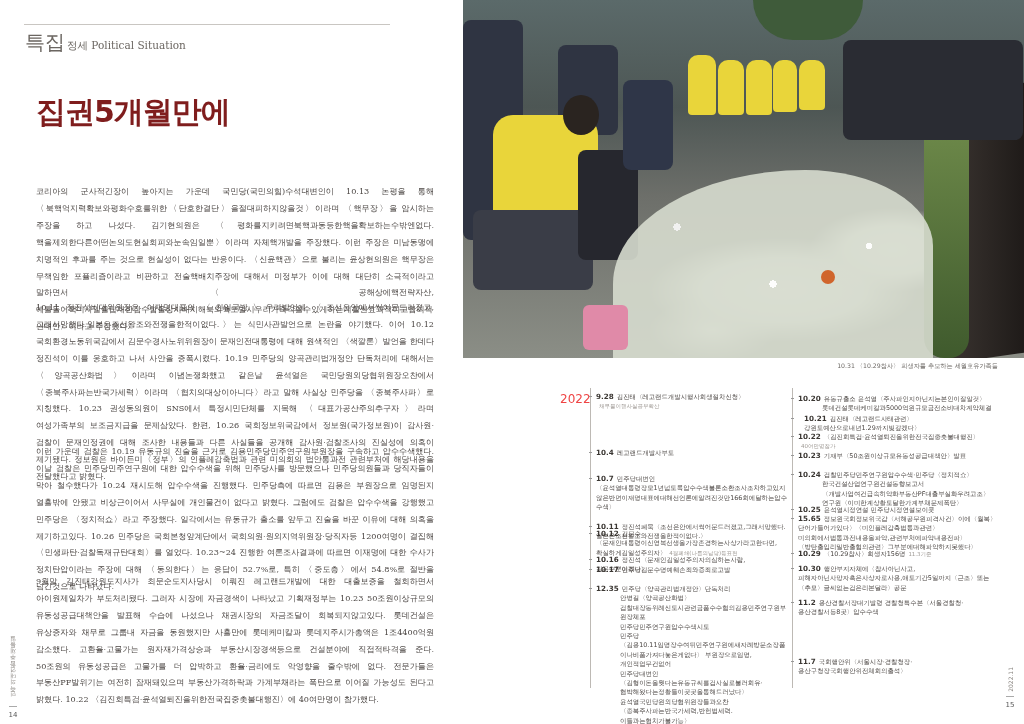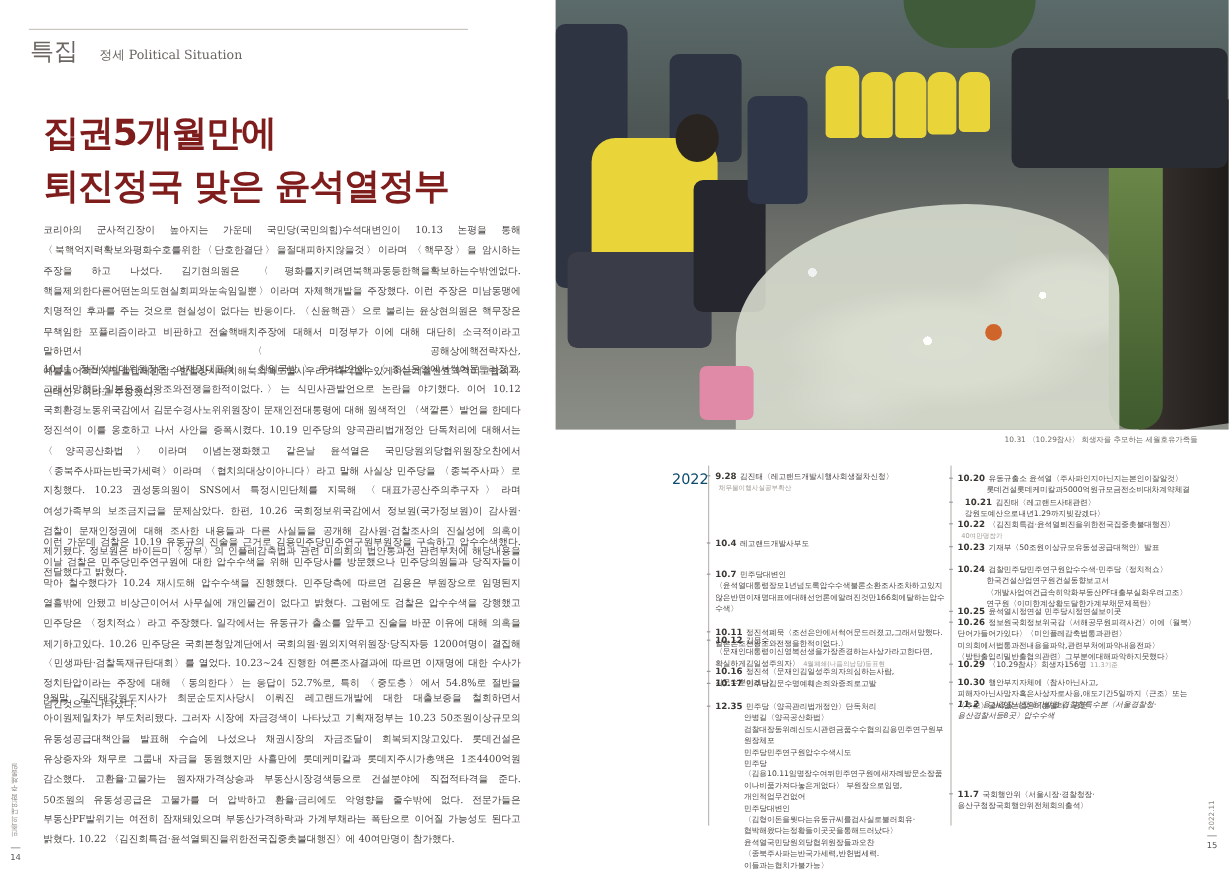--- a/index.html
+++ b/index.html
@@ -1,20 +1,20 @@
 <!DOCTYPE html>
 <html><head>
 <meta charset="utf-8">
 <style>
   * { margin:0; padding:0; box-sizing:border-box; }
   html, body { width:1024px; height:724px; overflow:hidden; background:#ffffff; }
   body { position:relative; font-family:"DejaVu Serif", serif; color:#3a3633; }
 
   .top-rule { position:absolute; left:24px; top:24px; width:366px; height:1px; background:#c9c6c2; }
-  .section-label { position:absolute; left:25px; top:29px; display:flex; align-items:baseline; gap:18px; color:#6b6661; }
+  .section-label { position:absolute; left:25px; top:29px; display:flex; align-items:baseline; gap:2px; color:#6b6661; }
   .section-main { font-size:20px; font-family:"DejaVu Serif", serif; }
   .section-sub { font-size:10.5px; font-family:"DejaVu Serif", serif; }
 
   .headline { position:absolute; left:36px; top:90px; font-family:"DejaVu Sans", sans-serif; font-weight:bold; color:#7f1d1d; font-size:30px; line-height:44px; letter-spacing:-1px; }
 
   .body-text { position:absolute; left:36px; width:398px; font-size:8.1px; line-height:16.9px; color:#4a4542; text-align:justify; word-break:keep-all; overflow-wrap:anywhere; font-family:"DejaVu Serif", serif; }
   #p1 { top:183px; }
   #p2 { top:299px; }
   #p3 { top:443px; }
   #p4 { top:573px; }
@@ -41,21 +41,21 @@
       radial-gradient(circle 6px at 50% 60%, #fff 60%, transparent 62%),
       radial-gradient(circle 5px at 80% 40%, #fff 60%, transparent 62%),
       #d7dccf; }
   .railing { position:absolute; right:0; top:88px; width:75px; height:270px; background:linear-gradient(90deg,#3a3430,#1f1b19); transform:skewY(-8deg); }
   .greenery { position:absolute; right:55px; top:120px; width:45px; height:238px; background:linear-gradient(180deg,#6e8a4a,#3f5a2d); border-radius:20px; }
   .tree { position:absolute; left:290px; top:0; width:110px; height:40px; background:#3f5b3a; border-radius:0 0 40px 40px; }
 
   .photo-caption { position:absolute; right:26px; top:362px; font-size:6.2px; color:#6e6a66; font-family:"DejaVu Sans", sans-serif; }
 
   .timeline { position:absolute; left:560px; top:388px; width:440px; height:310px; font-family:"DejaVu Sans", sans-serif; }
-  .tl-year { position:absolute; left:0; top:4px; font-size:12px; color:#0c4a6e; font-family:"DejaVu Sans", sans-serif; }
+  .tl-year { position:absolute; left:0; top:4px; font-size:12px; color:#ef4444; font-family:"DejaVu Sans", sans-serif; }
   .tl-col { position:absolute; top:0; }
   .tl-col.left { left:30px; width:200px; height:300px; }
   .tl-col.right { left:232px; width:210px; height:300px; }
   .tl-line { position:absolute; left:0; top:0; width:1px; height:100%; background:#bdb9b4; }
   .tl-item { position:absolute; left:0; padding-left:6px; font-size:6.4px; line-height:9.4px; color:#4a4542; word-break:keep-all; overflow-wrap:anywhere; }
   .tl-item::before { content:""; position:absolute; left:-1px; top:4px; width:3px; height:1px; background:#999; }
   .tl-date { font-weight:bold; font-size:7.2px; color:#3b3733; margin-right:3px; }
   .tl-note { color:#a09b96; font-size:5.5px; margin-left:3px; }
   .tl-sub { display:block; padding-left:24px; }
 </style>
@@ -63,21 +63,20 @@
 <body>
 
 <div class="top-rule"></div>
 <div class="section-label">
   <span class="section-main">특집</span>
   <span class="section-sub">정세 Political Situation</span>
 </div>
 
 <div class="headline">
   <div>집권5개월만에</div>
-  <div>퇴진정국 맞은 윤석열정부</div>
 </div>
 
 <p class="body-text" id="p1">코리아의 군사적긴장이 높아지는 가운데 국민당(국민의힘)수석대변인이 10.13 논평을 통해 〈북핵억지력확보와평화수호를위한〈단호한결단〉을절대피하지않을것〉이라며 〈핵무장〉을 암시하는 주장을 하고 나섰다. 김기현의원은 〈평화를지키려면북핵과동등한핵을확보하는수밖엔없다.핵을제외한다른어떤논의도현실회피와눈속임일뿐〉이라며 자체핵개발을 주장했다. 이런 주장은 미남동맹에 치명적인 후과를 주는 것으로 현실성이 없다는 반응이다. 〈신윤핵관〉으로 불리는 윤상현의원은 핵무장은 무책임한 포퓰리즘이라고 비판하고 전술핵배치주장에 대해서 미정부가 이에 대해 대단히 소극적이라고 말하면서 〈공해상에핵전략자산,예를들어핵미사일을탑재한잠수함을상시배치해북의핵도발시우리가즉각쓸수있게하는게훨씬효과적이고합리적인대안〉이라고 주장했다.</p>
 <p class="body-text" id="p2">10.11 정진석비대위원장은 이재명대표의 〈친일국방〉우려발언에 〈조선은안에서썩어문드러졌고,그래서망했다.일본은조선왕조와전쟁을한적이없다.〉는 식민사관발언으로 논란을 야기했다. 이어 10.12 국회환경노동위국감에서 김문수경사노위위원장이 문재인전대통령에 대해 원색적인 〈색깔론〉발언을 한데다 정진석이 이를 옹호하고 나서 사안을 증폭시켰다. 10.19 민주당의 양곡관리법개정안 단독처리에 대해서는 〈양곡공산화법〉이라며 이념논쟁화했고 같은날 윤석열은 국민당원외당협위원장오찬에서 〈종북주사파는반국가세력〉이라며 〈협치의대상이아니다〉라고 말해 사실상 민주당을 〈종북주사파〉로 지칭했다. 10.23 권성동의원이 SNS에서 특정시민단체를 지목해 〈대표가공산주의추구자〉라며 여성가족부의 보조금지급을 문제삼았다. 한편, 10.26 국회정보위국감에서 정보원(국가정보원)이 감사원·검찰이 문재인정권에 대해 조사한 내용들과 다른 사실들을 공개해 감사원·검찰조사의 진실성에 의혹이 제기됐다. 정보원은 바이든미〈정부〉의 인플레감축법과 관련 미의회의 법안통과전 관련부처에 해당내용을 전달했다고 밝혔다.</p>
 <p class="body-text" id="p3">이런 가운데 검찰은 10.19 유동규의 진술을 근거로 김용민주당민주연구원부원장을 구속하고 압수수색했다. 이날 검찰은 민주당민주연구원에 대한 압수수색을 위해 민주당사를 방문했으나 민주당의원들과 당직자들이 막아 철수했다가 10.24 재시도해 압수수색을 진행했다. 민주당측에 따르면 김용은 부원장으로 임명된지 열흘밖에 안됐고 비상근이어서 사무실에 개인물건이 없다고 밝혔다. 그럼에도 검찰은 압수수색을 강행했고 민주당은 〈정치적쇼〉라고 주장했다. 일각에서는 유동규가 출소를 앞두고 진술을 바꾼 이유에 대해 의혹을 제기하고있다. 10.26 민주당은 국회본청앞계단에서 국회의원·원외지역위원장·당직자등 1200여명이 결집해 〈민생파탄·검찰독재규탄대회〉를 열었다. 10.23~24 진행한 여론조사결과에 따르면 이재명에 대한 수사가 정치탄압이라는 주장에 대해 〈동의한다〉는 응답이 52.7%로, 특히 〈중도층〉에서 54.8%로 절반을 넘긴것으로 나타났다.</p>
 <p class="body-text" id="p4">9월말 김진태강원도지사가 최문순도지사당시 이뤄진 레고랜드개발에 대한 대출보증을 철회하면서 아이원제일차가 부도처리됐다. 그러자 시장에 자금경색이 나타났고 기획재정부는 10.23 50조원이상규모의 유동성공급대책안을 발표해 수습에 나섰으나 채권시장의 자금조달이 회복되지않고있다. 롯데건설은 유상증자와 채무로 그룹내 자금을 동원했지만 사흘만에 롯데케미칼과 롯데지주시가총액은 1조4400억원 감소했다. 고환율·고물가는 원자재가격상승과 부동산시장경색등으로 건설분야에 직접적타격을 준다. 50조원의 유동성공급은 고물가를 더 압박하고 환율·금리에도 악영향을 줄수밖에 없다. 전문가들은 부동산PF발위기는 여전히 잠재돼있으며 부동산가격하락과 가계부채라는 폭탄으로 이어질 가능성도 된다고 밝혔다. 10.22 〈김진회특검·윤석열퇴진을위한전국집중촛불대행진〉에 40여만명이 참가했다.</p>
 
 <div class="side-folio-left">
   <span class="vtext">민족의대연합·주체통일</span>
   <div class="folio-rule"></div>
@@ -164,29 +163,29 @@
       <span class="tl-date">10.23</span><span>기재부〈50조원이상규모유동성공급대책안〉발표</span>
     </div>
     <div class="tl-item" style="top:82px;">
       <span class="tl-date">10.24</span><span>검찰민주당민주연구원압수수색·민주당〈정치적쇼〉</span>
       <span class="tl-sub">한국건설산업연구원건설동향보고서〈개발사업여건급속히악화부동산PF대출부실화우려고조〉 연구원〈이미한계상황도달한가계부채문제폭탄〉</span>
     </div>
     <div class="tl-item" style="top:117px;text-align:right;">
       <span class="tl-date">10.25</span><span>윤석열시정연설 민주당시정연설보이콧</span>
     </div>
     <div class="tl-item" style="top:126px;">
-      <span class="tl-date">10.26</span><span>정보원국회정보위국감〈서해공무원피격사건〉이에〈월북〉단어가들어가있다〉〈미인플레감축법통과관련〉미의회에서법통과전내용을파악,관련부처에파악내용전파〉〈방탄출입리밀반출혐의관련〉그부분에대해파악하지못했다〉</span>
+      <span class="tl-date">15.65</span><span>정보원국회정보위국감〈서해공무원피격사건〉이에〈월북〉단어가들어가있다〉〈미인플레감축법통과관련〉미의회에서법통과전내용을파악,관련부처에파악내용전파〉〈방탄출입리밀반출혐의관련〉그부분에대해파악하지못했다〉</span>
     </div>
     <div class="tl-item" style="top:161px;">
       <span class="tl-date">10.29</span><span>〈10.29참사〉희생자156명</span><span class="tl-note">11.3기준</span>
     </div>
     <div class="tl-item" style="top:176px;">
       <span class="tl-date">10.30</span><span>행안부지자체에〈참사아닌사고,피해자아닌사망자혹은사상자로사용,애도기간5일까지〈근조〉또는〈추모〉글씨없는검은리본달라〉공문</span>
     </div>
-    <div class="tl-item" style="top:194px;font-style:italic;">
+    <div class="tl-item" style="top:210px;">
       <span class="tl-date">11.2</span><span>용산경찰서장대기발령 경찰청특수본〈서울경찰청·용산경찰서등8곳〉압수수색</span>
     </div>
     <div class="tl-item" style="top:269px;">
       <span class="tl-date">11.7</span><span>국회행안위〈서울시장·경찰청장·용산구청장국회행안위전체회의출석〉</span>
     </div>
   </div>
 </div>
 
 <div class="side-folio-right">
   <span class="vtext">2022.11</span>

